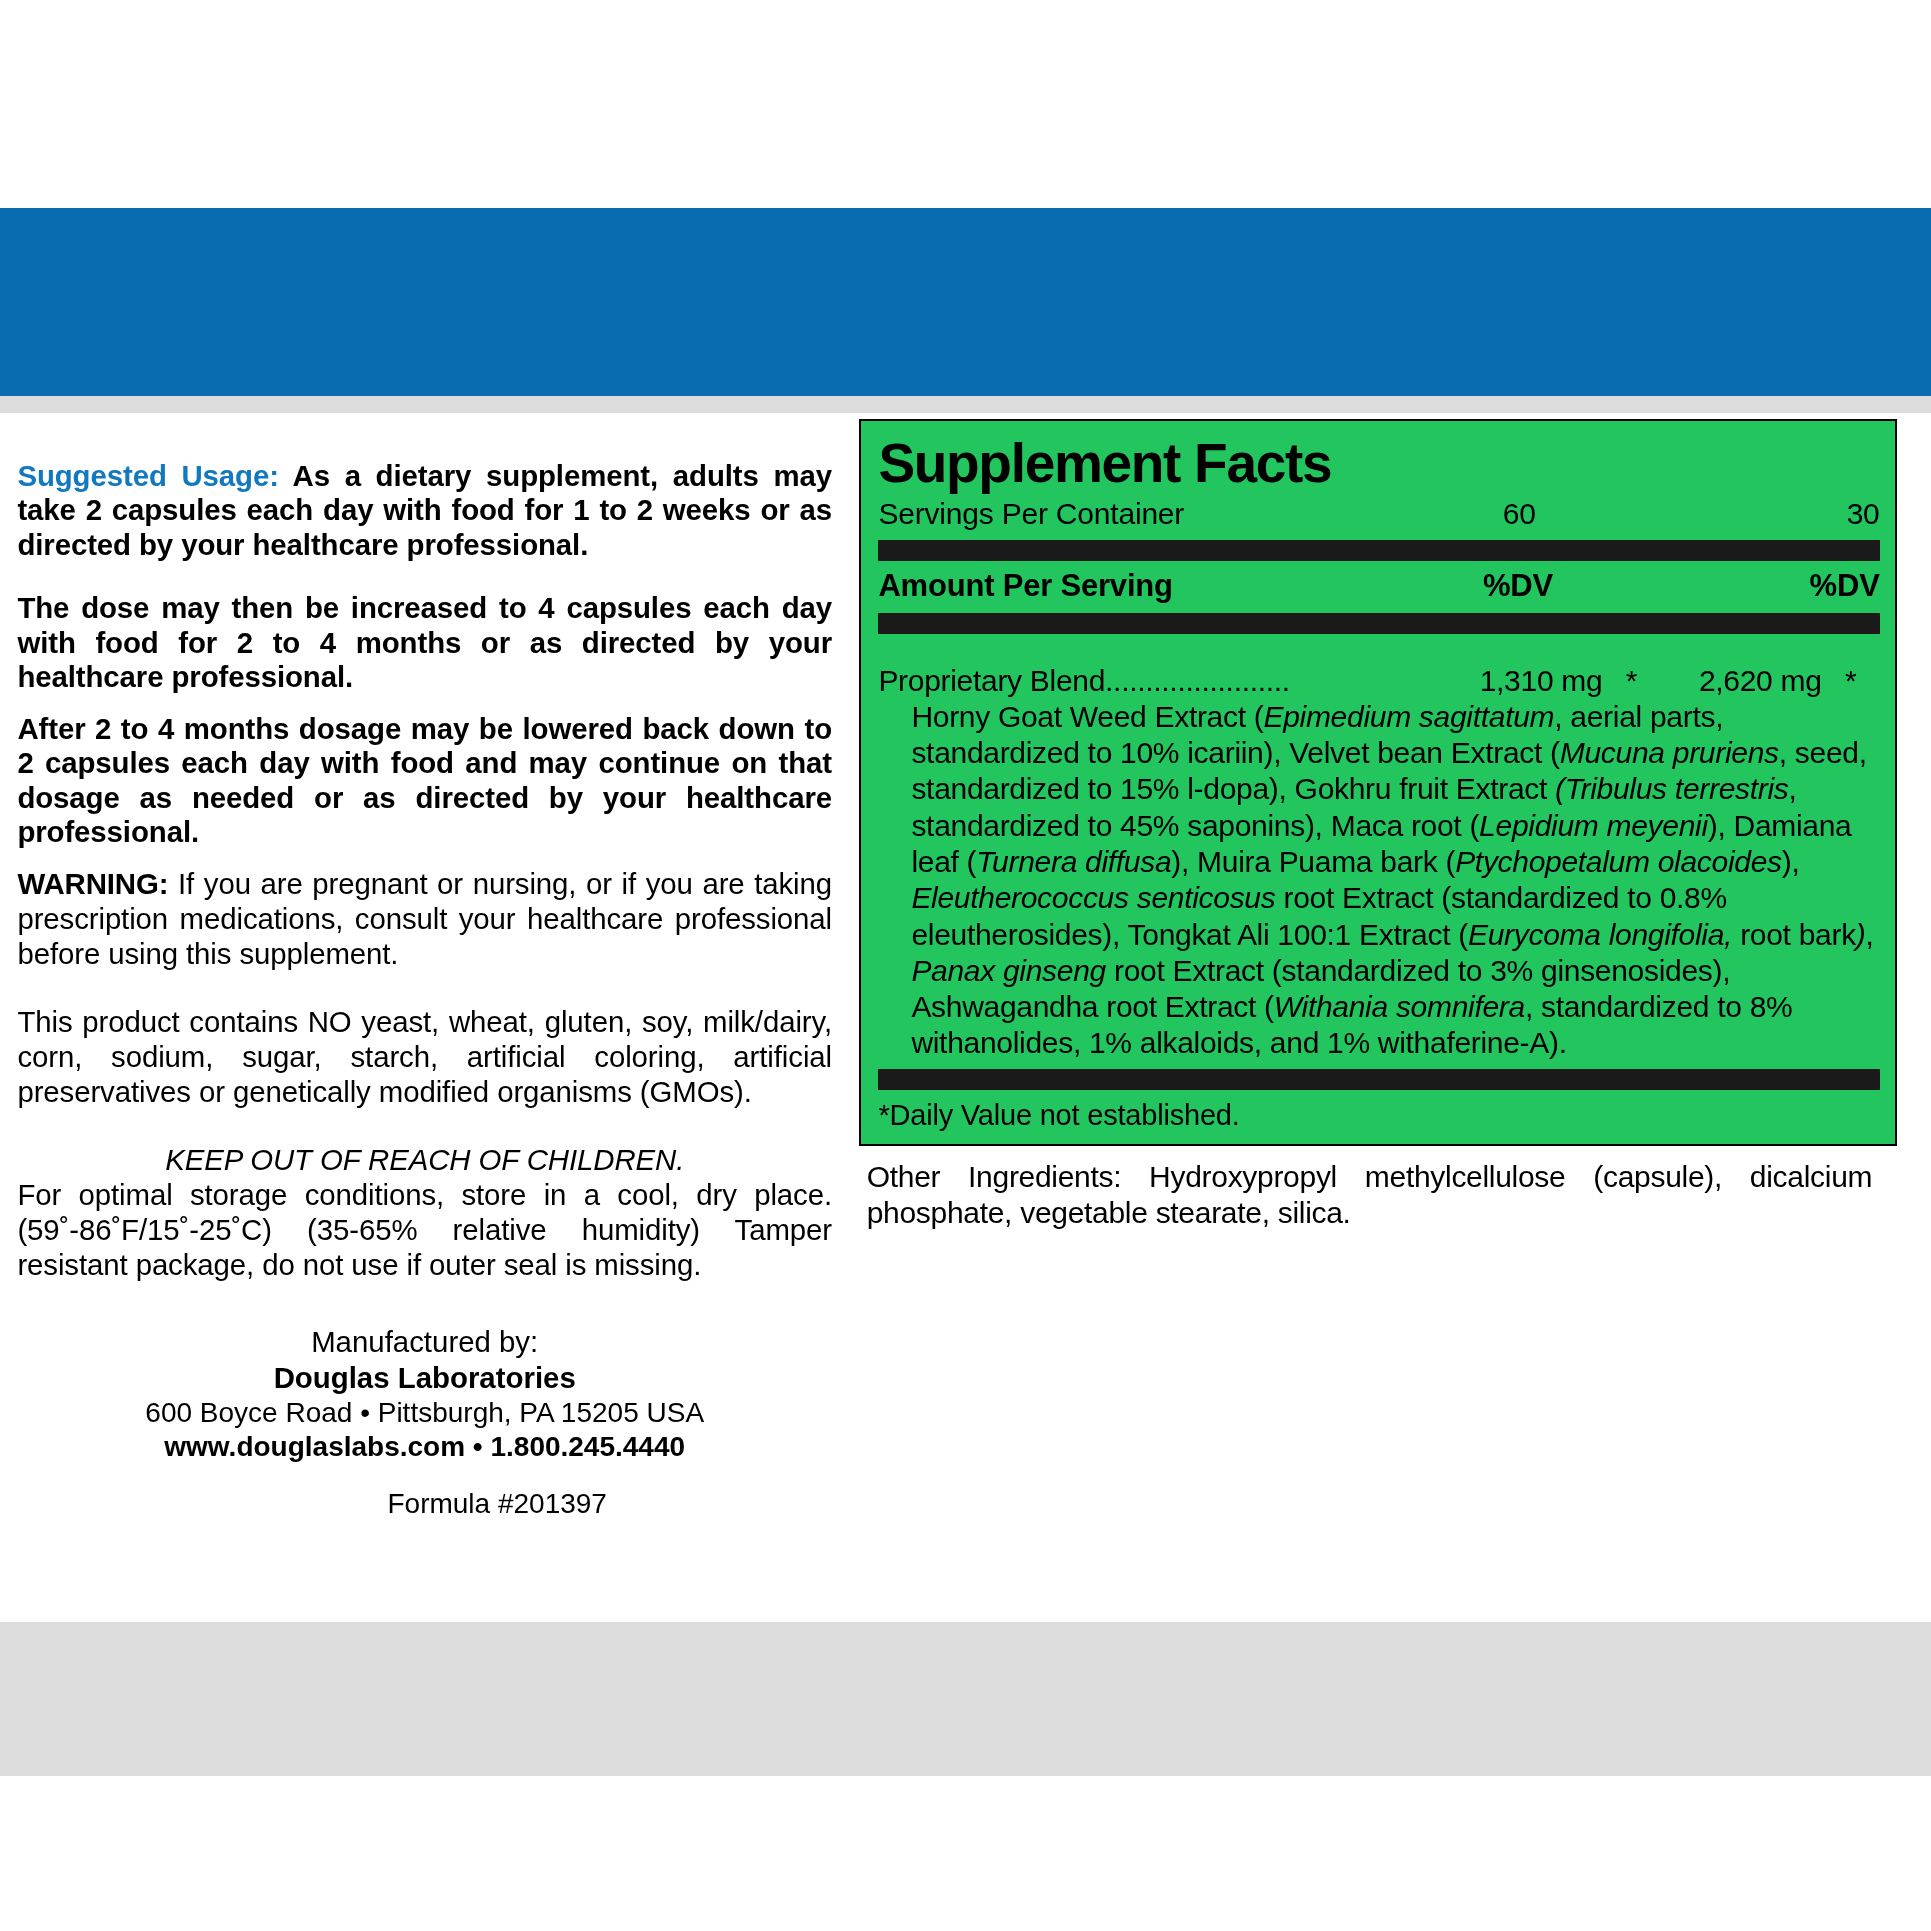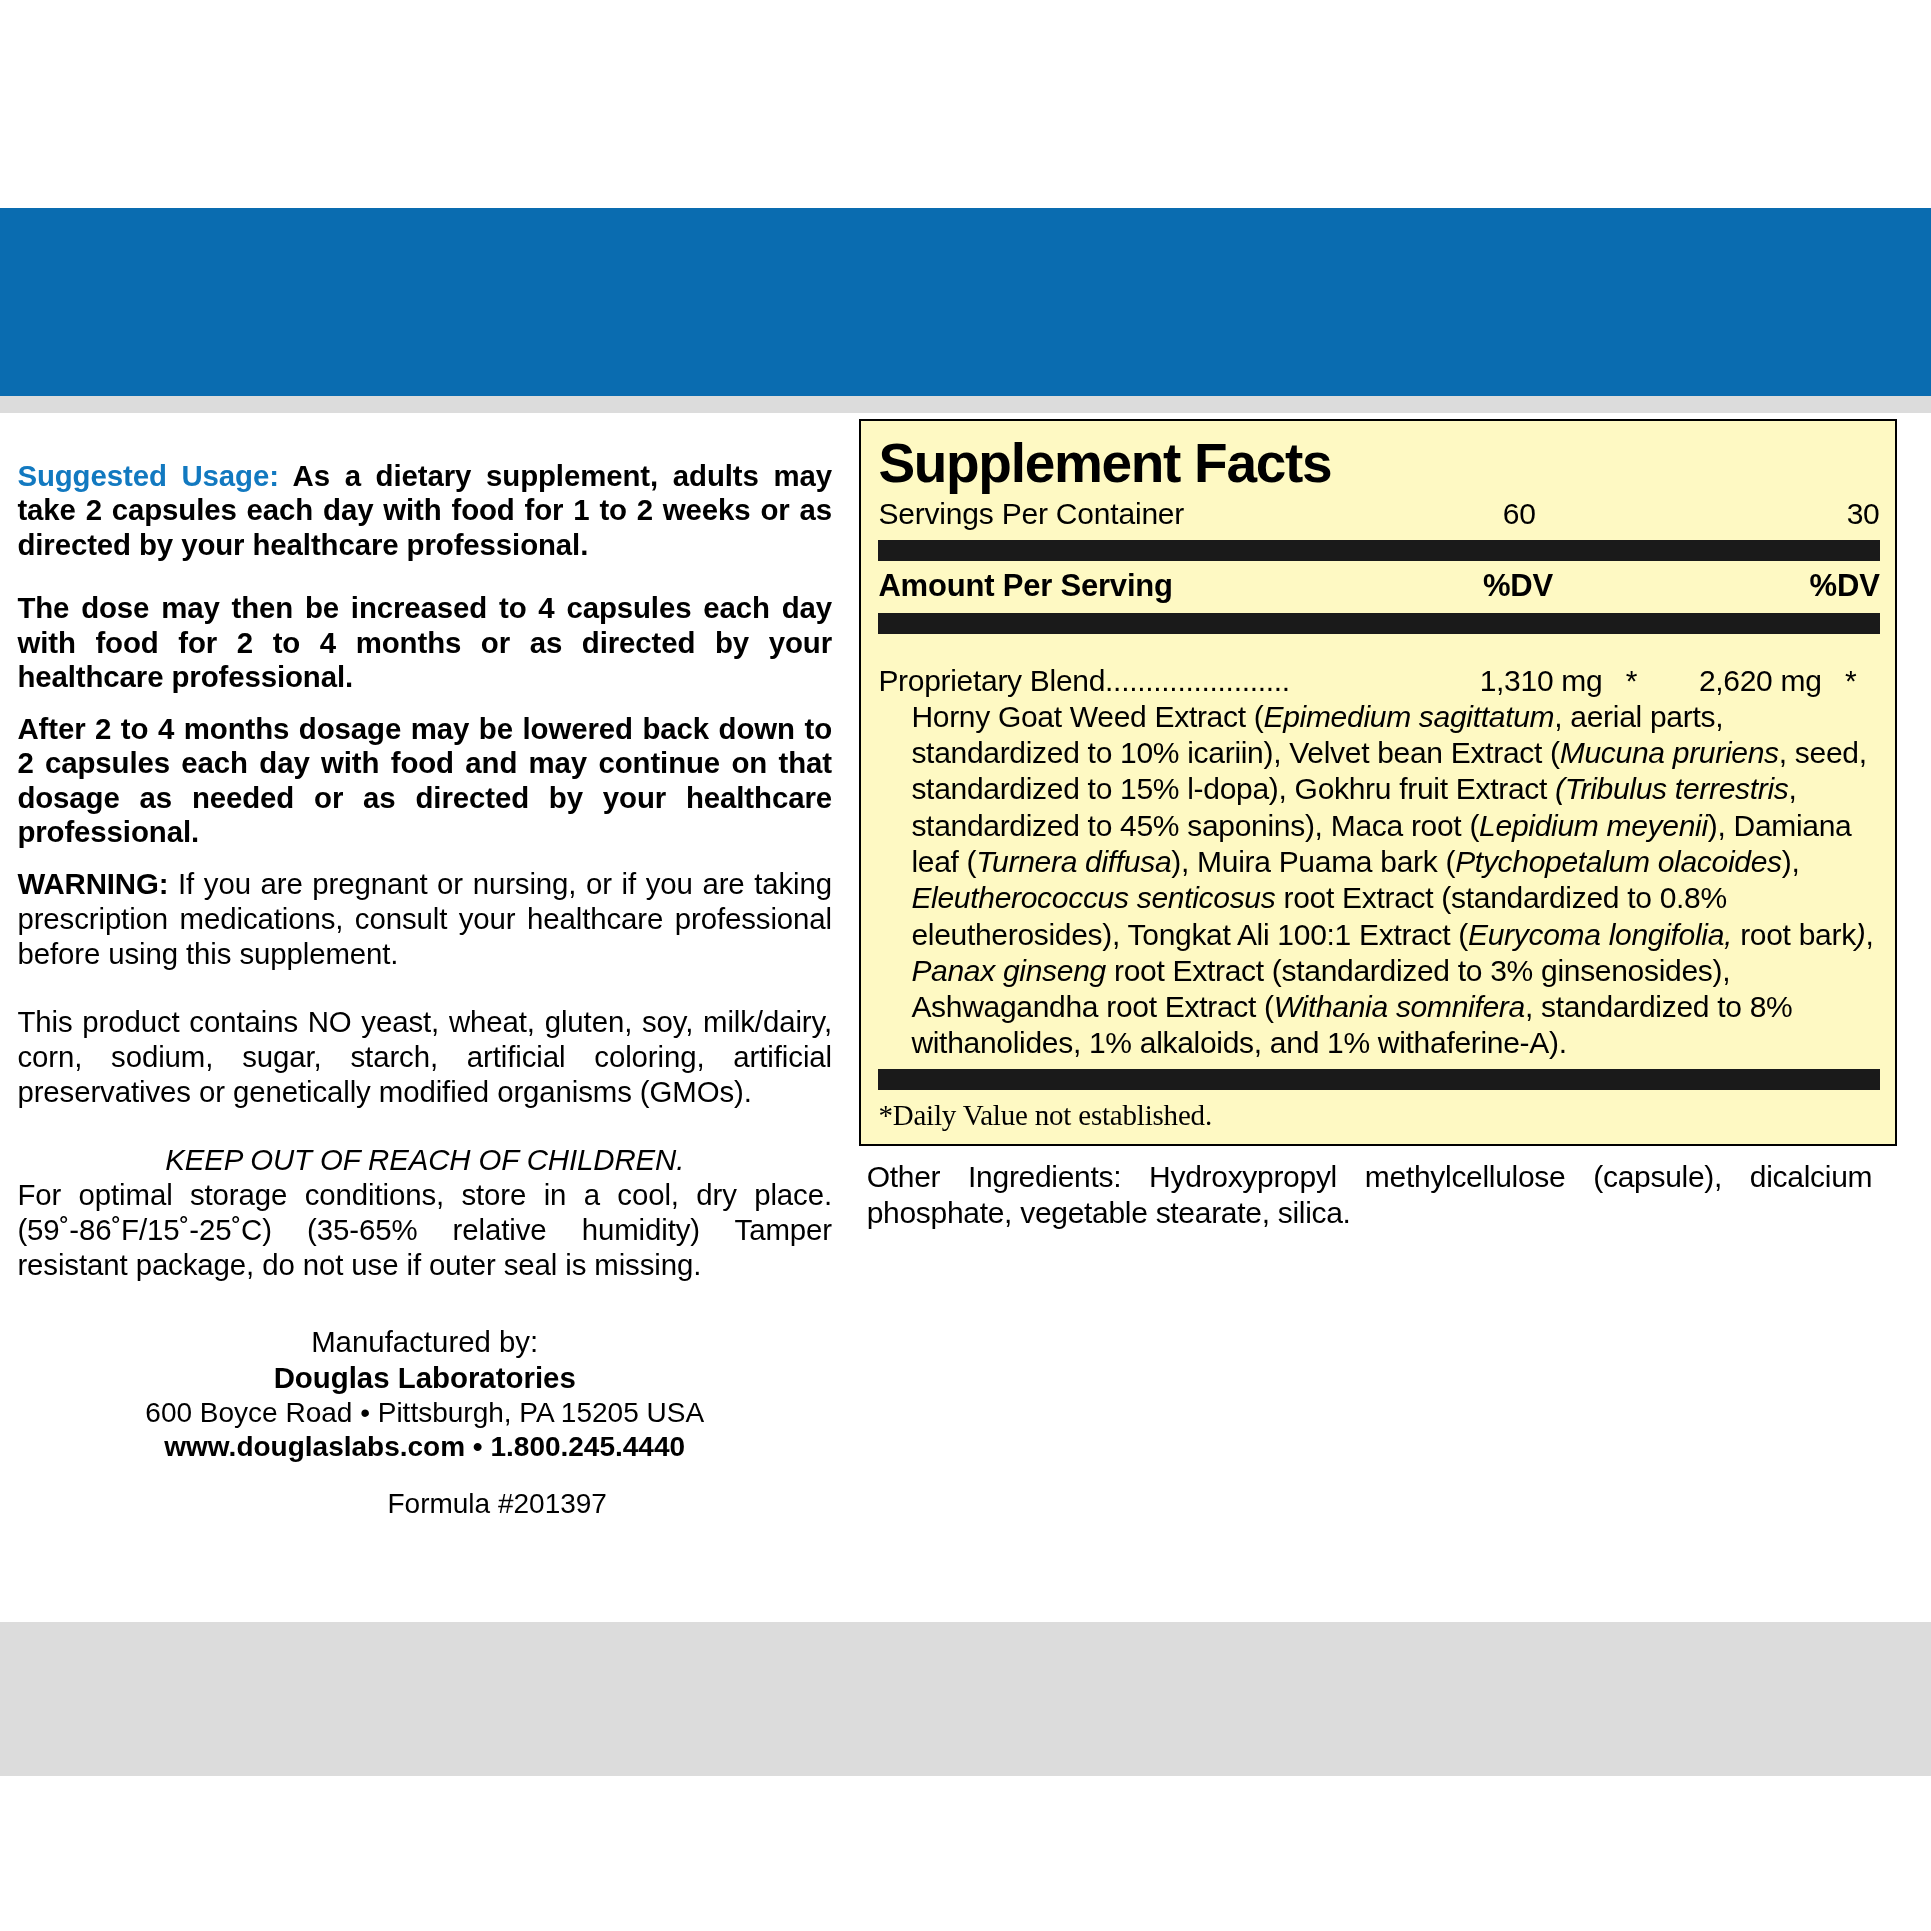--- a/index.html
+++ b/index.html
@@ -117,21 +117,21 @@
     padding-left: 145px;
   }
 
   
   .sf-panel {
     border: 2.9px solid #000;
     padding: 11.6px 15.4px 9.7px 17.4px;
     box-sizing: border-box;
     width: 1038px;
     margin-top: 26px;
-    background: #fef9c3;
+    background: #22c55e;
   }
   .sf-title {
     font-size: 55px;
     font-weight: bold;
     letter-spacing: -1.3px;
     line-height: 1.0;
     margin: 3.9px 0 3.9px 0;
   }
   .sf-row {
     display: flex;
@@ -184,21 +184,20 @@
     letter-spacing: -0.3px;
     padding: 0 0 0 33px;
     text-align: left;
   }
   .ing-body i { font-style: italic; }
 
   .dv-note {
     font-size: 29px;
     letter-spacing: -0.2px;
     padding: 8.7px 0 1.9px 0;
-    font-family: Liberation Serif, serif;
   }
 
   .other-ing {
     font-size: 30px;
     line-height: 1.2;
     letter-spacing: -0.3px;
     text-align: justify;
     margin: 13.5px 5.8px 0 7.7px;
   }
 </style>

